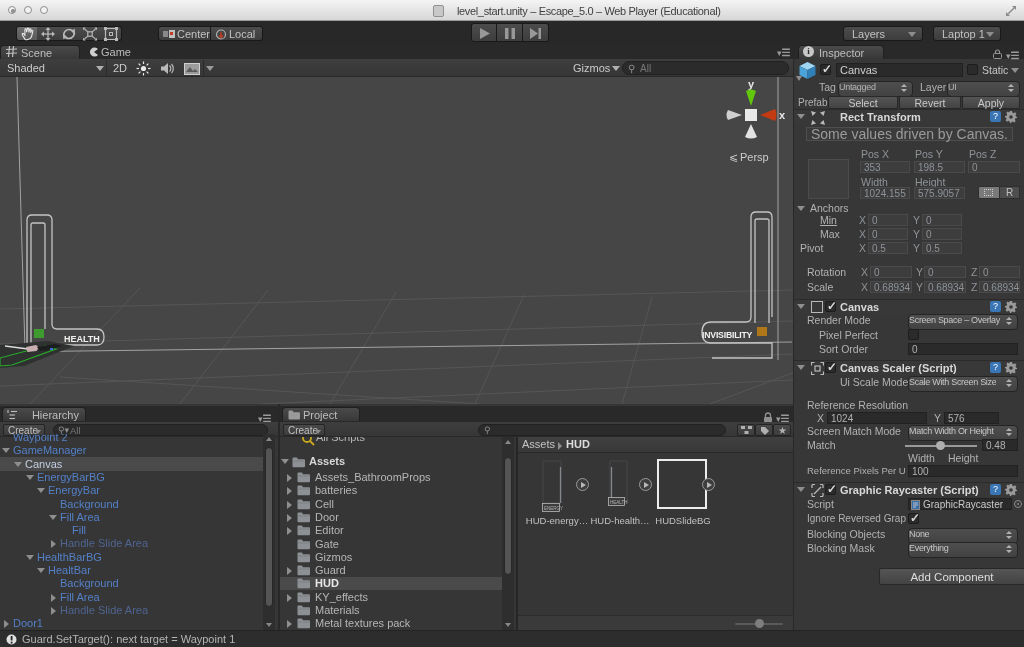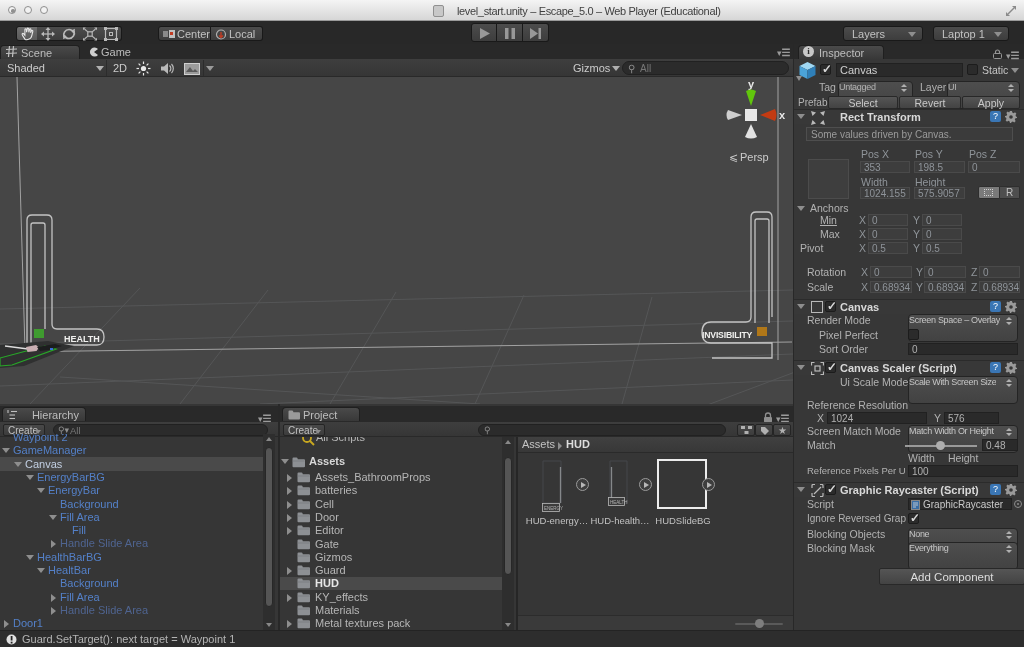--- a/index.html
+++ b/index.html
@@ -44,21 +44,21 @@
 .trir { border-top:4px solid transparent; border-bottom:4px solid transparent; border-left:5px solid #8e8e8e; top:3px; }
 
 #project { position:absolute; left:280px; top:404px; width:513px; height:226px; background:#363636; }
 .playc { position:absolute; width:13px; height:13px; border-radius:50%; background:#3e3e3e; border:1.5px solid #9a9a9a; }
 .playc:after { content:""; position:absolute; left:4px; top:2.5px; border-left:5px solid #b8b8b8; border-top:3.5px solid transparent; border-bottom:3.5px solid transparent; }
 
 #inspector { position:absolute; left:794px; top:44px; width:230px; height:586px; background:#373737; }
 .ilabel { position:absolute; color:#b2b2b2; font-size:10.5px; white-space:nowrap; }
 .ifield { position:absolute; height:12px; background:#2a2a2a; border:1px solid #212121;
   font-size:10px; color:#b0b0b0; line-height:11px; padding-left:3px; }
-.idrop { position:absolute; height:28px; background:linear-gradient(#4e4e4e,#424242);
+.idrop { position:absolute; height:16px; background:linear-gradient(#4e4e4e,#424242);
   border:1px solid #242424; border-radius:4px; font-size:9px; color:#c6c6c6; line-height:11px; }
 .chk { position:absolute; width:11px; height:11px; background:#2b2b2b; border:1px solid #1c1c1c; border-radius:2px; }
 .chk.on:after { content:"\2713"; position:absolute; left:1px; top:-3px; color:#d8d8d8; font-size:12px; font-weight:bold; }
 .chead { position:absolute; left:0; width:230px; height:15px; background:#383838;
   border-top:1px solid #2b2b2b; }
 .bookico { position:absolute; left:196px; top:2px; width:11px; height:11px; background:#3a76b5; border-radius:2px; color:#fff; font-size:9px; text-align:center; line-height:11px; }
 .ibtn { position:absolute; height:13px; background:linear-gradient(#555555,#434343); border:1px solid #282828;
   border-radius:2px; color:#c8c8c8; font-size:10.5px; text-align:center; line-height:12px; }
 .ifield.dis { background:#3d3d3d; border-color:#4a4a4a; color:#8e9399; }
 .udarr { position:absolute; right:4px; top:2px; width:7px; height:8px; }
@@ -179,21 +179,21 @@
     <svg width="12" height="11" viewBox="0 0 12 11" style="position:absolute;left:7px;top:4px;">
         <path d="M0 0 L8 5.5 L0 11z" fill="#989898"></path>
         <rect x="8.5" y="0" width="2.5" height="11" fill="#989898"></rect>
       </svg>
   </div>
 
   <div class="tbtn" style="left:843px; width:80px; border-radius:3px;">
     <span class="lbl" style="position:absolute;left:8px;top:1px;">Layers</span>
     <div class="tri trid" style="right:6px; top:5px;"></div>
   </div>
-  <div class="tbtn" style="left:933px; width:76px; border-radius:3px;">
+  <div class="tbtn" style="left:933px; width:68px; border-radius:3px;">
     <span class="lbl" style="position:absolute;left:8px;top:1px;">Laptop 1</span>
     <div class="tri trid" style="right:6px; top:5px;"></div>
   </div>
 </div>
 
 <div id="scenepanel">
   <div class="tabstrip" style="left:0;top:0;width:793px;height:15px;"></div>
   <div class="tab" style="left:0px; width:80px;">Scene</div>
   <svg width="11" height="11" viewBox="0 0 11 11" style="position:absolute;left:6px;top:2px;">
       <g stroke="#c0c0c0" stroke-width="1.2">
@@ -566,21 +566,21 @@
         <path d="M0 14 l1.5-5 3.5 3.5z"></path>
         <path d="M14 14 l-5-1.5 3.5-3.5z"></path>
       </g>
     </svg>
   <div style="position:absolute;left:46px;top:67px;font-weight:bold;color:#d8d8d8;font-size:11px;">Rect Transform</div>
   <div class="bookico" style="top:67px;">?</div>
   <svg width="12" height="12" viewBox="0 0 12 12" style="position:absolute;left:211px;top:67px;">
       <path d="M5 0 h2 l0.3 1.6 1.4 0.6 L10 1.3 11.4 2.7 10.5 4.1 11 5.5 12 6 12 7 10.4 7.3 9.8 8.7 10.7 10 9.3 11.4 7.9 10.5 6.5 11 6 12.5 5 12.5 4.7 10.4 3.3 9.8 2 10.7 0.6 9.3 1.5 7.9 1 6.5 -0.5 6 -0.5 5 1.6 4.7 2.2 3.3 1.3 2 2.7 0.6 4.1 1.5z" fill="#9a9a9a"></path>
       <circle cx="6" cy="6" r="1.8" fill="#383838"></circle>
     </svg>
-  <div style="position:absolute;left:12px;top:83px;width:207px;height:14px;background:#3b3b3b;border:1px solid #4e4e4e;font-size:10px;color:#9b9b9b;line-height:13px;padding-left:4px;">Some values driven by Canvas.</div>
+  <div style="position:absolute;left:12px;top:83px;width:207px;height:14px;background:#3b3b3b;border:1px solid #4e4e4e;font-size:14px;color:#9b9b9b;line-height:13px;padding-left:4px;">Some values driven by Canvas.</div>
   <div class="ilabel" style="left:67px;top:104px;color:#8f9499;">Pos X</div>
   <div class="ilabel" style="left:121px;top:104px;color:#8f9499;">Pos Y</div>
   <div class="ilabel" style="left:175px;top:104px;color:#8f9499;">Pos Z</div>
   <div class="ifield dis" style="left:66px;top:117px;width:50px;">353</div>
   <div class="ifield dis" style="left:120px;top:117px;width:51px;">198.5</div>
   <div class="ifield dis" style="left:174px;top:117px;width:52px;">0</div>
   <div class="ilabel" style="left:67px;top:132px;color:#8f9499;">Width</div>
   <div class="ilabel" style="left:121px;top:132px;color:#8f9499;">Height</div>
   <div class="ifield dis" style="left:66px;top:143px;width:50px;">1024.155</div>
   <div class="ifield dis" style="left:120px;top:143px;width:51px;">575.9057</div>

